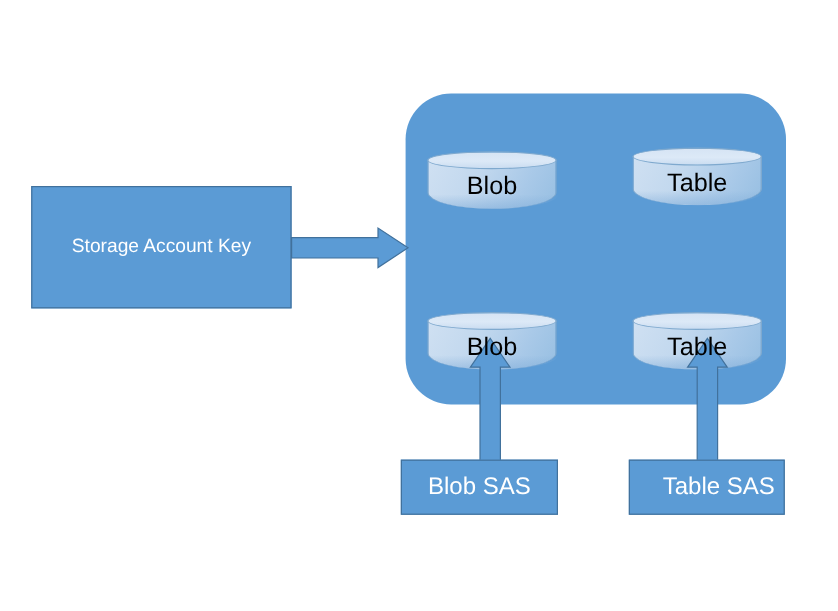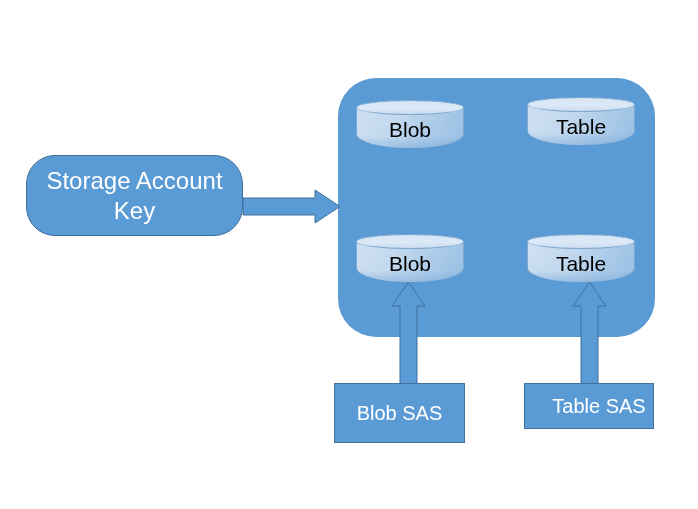--- a/index.html
+++ b/index.html
@@ -39,46 +39,46 @@
     display: flex;
     align-items: center;
     justify-content: center;
     text-align: center;
     line-height: 1.22;
   }
   #box-storage-account-key {
     left: 26px;
     top: 155px;
     width: 217px;
-    height: 81px;
-    font-size: 24px;
+    height: 102px;
+    font-size: 16px;
     padding: 0 10px;
-    border-radius: 29px;
   }
   #box-blob-sas {
     left: 334px;
     top: 383px;
     width: 131px;
-    height: 60px;
+    height: 46px;
     font-size: 20px;
   }
   #box-table-sas {
     left: 524px;
     top: 383px;
     width: 130px;
     height: 46px;
     font-size: 20px;
     padding-left: 20px;
   }
 
   
   .cylinder {
     position: absolute;
     width: 108px;
     height: 48px;
+    margin-top: 26px;
   }
   .cyl-body {
     position: absolute;
     left: 0;
     top: 7px;
     width: 108px;
     height: 41px;
     background: linear-gradient(118deg, #CFE0F2 0%, #C2D8EE 38%, #A9C9E8 72%, #97BFE2 100%);
     border-left: 1px solid #7FA9CE;
     border-right: 1px solid #7FA9CE;

